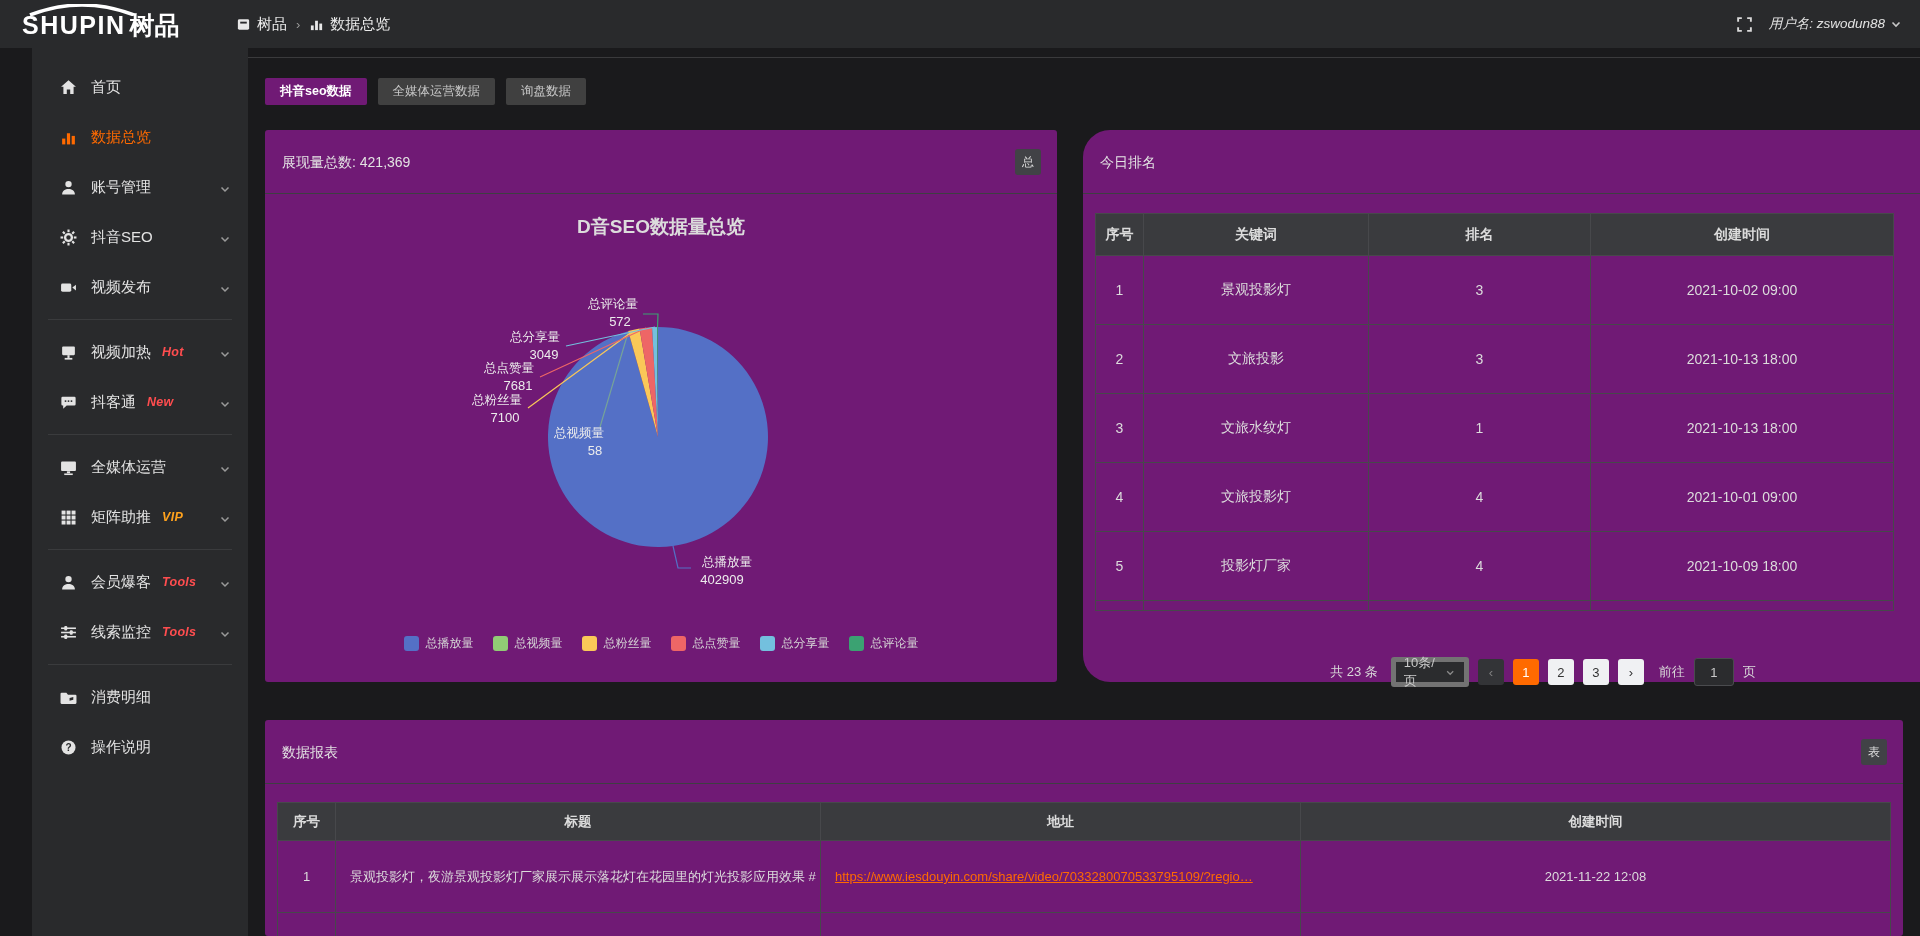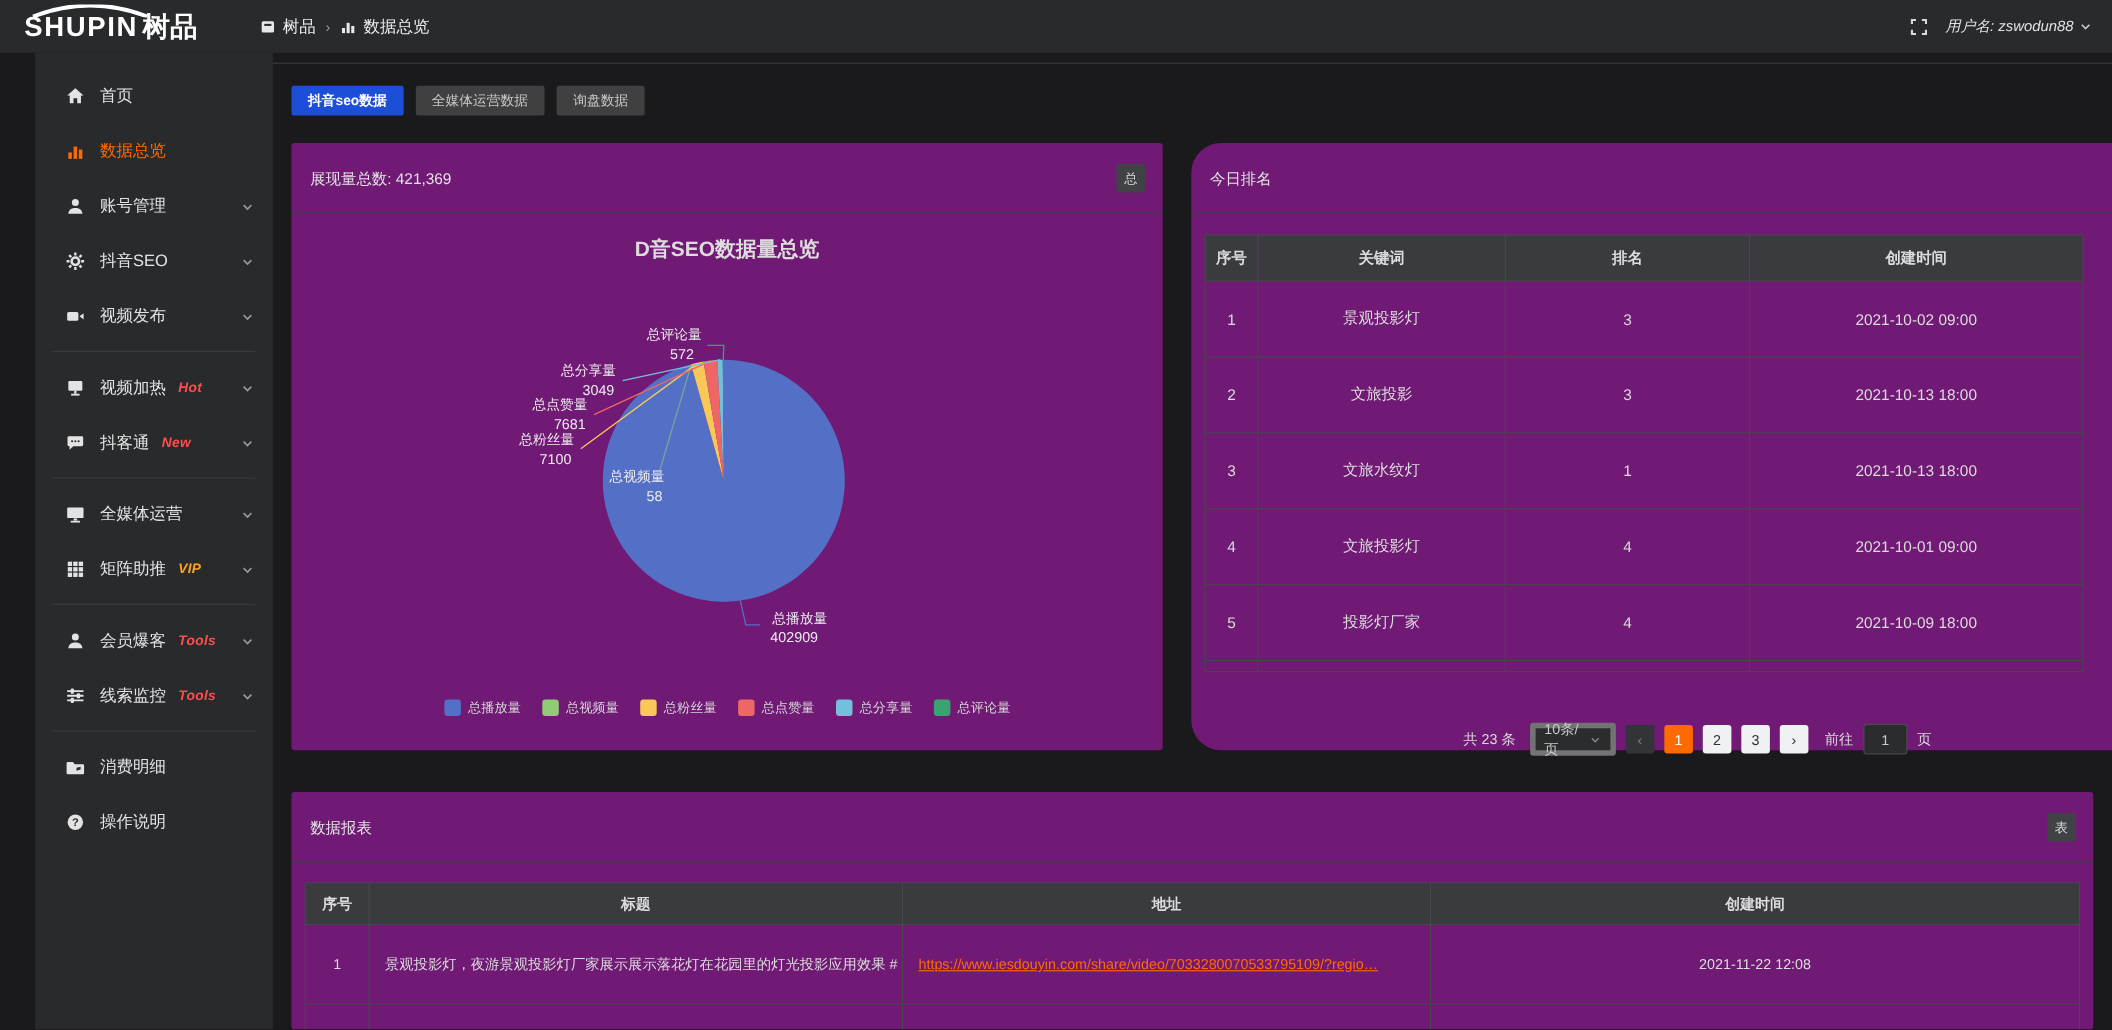--- a/index.html
+++ b/index.html
@@ -29,21 +29,21 @@
   .side-item { position:relative; height:50px; display:flex; align-items:center; padding-left:27px; font-size:15px; color:#e3e3e3; cursor:pointer; }
   .side-item.active { color:#ff6a00; }
   .side-icon { width:18px; height:18px; margin-right:14px; display:flex; align-items:center; justify-content:center; }
   .side-badge { margin-left:11px; font-style:italic; font-weight:bold; font-size:12.5px; letter-spacing:.3px; }
   .side-chevron { position:absolute; right:17px; top:19px; color:#9a9a9a; }
   .side-divider { height:1px; background:#3a3b3d; margin:7px 16px; }
 
   
   .tabs { position:absolute; left:265px; top:78px; display:flex; gap:11px; }
   .tab { height:27px; padding:0 15px; display:flex; align-items:center; border-radius:2px; background:#404040; color:#c8c8c8; font-size:12.5px; cursor:pointer; white-space:nowrap; }
-  .tab.active { background:#1d4ed8; color:#fff; font-weight:bold; }
+  .tab.active { background:#701a75; color:#fff; font-weight:bold; }
 
   
   .panel { position:absolute; background:#701a75; border-radius:3px; }
   .panel-title { position:absolute; left:17px; top:24px; font-size:14px; color:#e3e3e3; }
   .panel-head-line { position:absolute; left:0; right:0; top:63px; height:1px; background:#3e3f42; }
   .corner-btn { position:absolute; right:16px; top:19px; width:26px; height:26px; background:#414246; color:#ddd; font-size:12px; border-radius:3px; display:flex; align-items:center; justify-content:center; cursor:pointer; }
 
   #panel-overview { left:265px; top:130px; width:792px; height:552px; }
   #panel-ranking  { left:1083px; top:130px; width:920px; height:552px;border-radius:27px; }
   #panel-report   { left:265px; top:720px; width:1638px; height:216px; overflow:hidden; }

